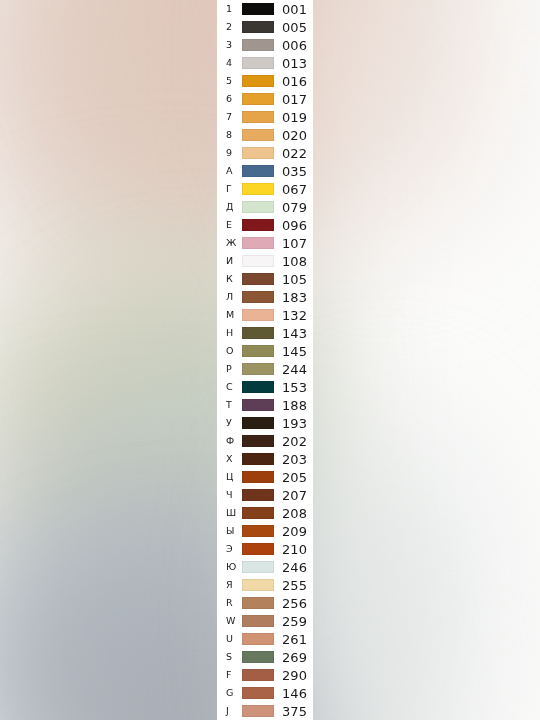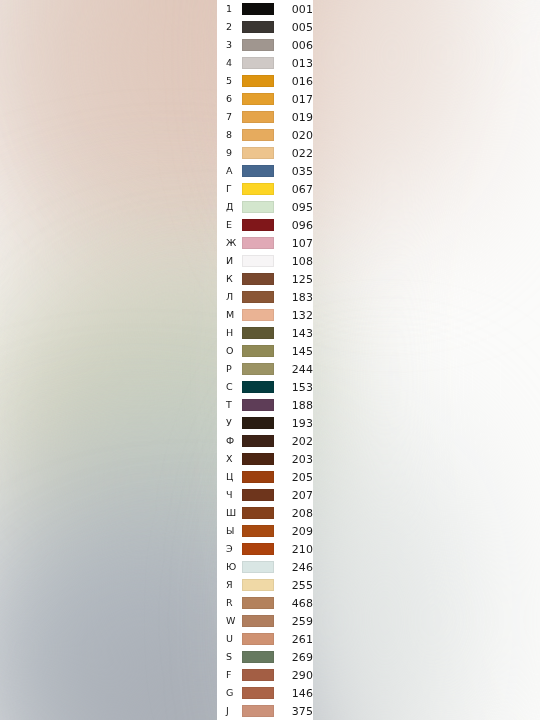--- a/index.html
+++ b/index.html
@@ -113,25 +113,24 @@
     height: 12px;
     flex: 0 0 32px;
     border: 1px solid rgba(0,0,0,0.06);
     box-sizing: border-box;
   }
   .legend-code {
     flex: 1;
     text-align: left;
     padding-left: 8px;
     box-sizing: border-box;
-    font-size: 11px;
+    font-size: 13px;
     color: #1a1a1a;
     line-height: 1;
     letter-spacing: 0.1px;
-    margin-left: 10px;
   }
 </style>
 </head>
 <body>
 
 <div id="stage">
 
   <div id="backdrop">
     <div class="blob blob-g"></div>
     <div class="blob blob-a"></div>
@@ -198,41 +197,41 @@
         <span class="legend-code">035</span>
       </div>
       <div class="legend-row">
         <span class="legend-key">Г</span>
         <span class="legend-swatch" style="background-color: rgb(253, 213, 36);"></span>
         <span class="legend-code">067</span>
       </div>
       <div class="legend-row">
         <span class="legend-key">Д</span>
         <span class="legend-swatch" style="background-color: rgb(211, 230, 205);"></span>
-        <span class="legend-code">095</span>
+        <span class="legend-code">079</span>
       </div>
       <div class="legend-row">
         <span class="legend-key">Е</span>
         <span class="legend-swatch" style="background-color: rgb(128, 23, 26);"></span>
         <span class="legend-code">096</span>
       </div>
       <div class="legend-row">
         <span class="legend-key">Ж</span>
         <span class="legend-swatch" style="background-color: rgb(224, 169, 182);"></span>
         <span class="legend-code">107</span>
       </div>
       <div class="legend-row">
         <span class="legend-key">И</span>
         <span class="legend-swatch" style="background-color: rgb(247, 245, 246);"></span>
         <span class="legend-code">108</span>
       </div>
       <div class="legend-row">
         <span class="legend-key">К</span>
         <span class="legend-swatch" style="background-color: rgb(121, 72, 46);"></span>
-        <span class="legend-code">125</span>
+        <span class="legend-code">105</span>
       </div>
       <div class="legend-row">
         <span class="legend-key">Л</span>
         <span class="legend-swatch" style="background-color: rgb(138, 86, 53);"></span>
         <span class="legend-code">183</span>
       </div>
       <div class="legend-row">
         <span class="legend-key">М</span>
         <span class="legend-swatch" style="background-color: rgb(234, 179, 148);"></span>
         <span class="legend-code">132</span>
@@ -308,21 +307,21 @@
         <span class="legend-code">246</span>
       </div>
       <div class="legend-row">
         <span class="legend-key">Я</span>
         <span class="legend-swatch" style="background-color: rgb(240, 217, 166);"></span>
         <span class="legend-code">255</span>
       </div>
       <div class="legend-row">
         <span class="legend-key">R</span>
         <span class="legend-swatch" style="background-color: rgb(179, 129, 92);"></span>
-        <span class="legend-code">468</span>
+        <span class="legend-code">256</span>
       </div>
       <div class="legend-row">
         <span class="legend-key">W</span>
         <span class="legend-swatch" style="background-color: rgb(176, 126, 94);"></span>
         <span class="legend-code">259</span>
       </div>
       <div class="legend-row">
         <span class="legend-key">U</span>
         <span class="legend-swatch" style="background-color: rgb(207, 146, 114);"></span>
         <span class="legend-code">261</span>

